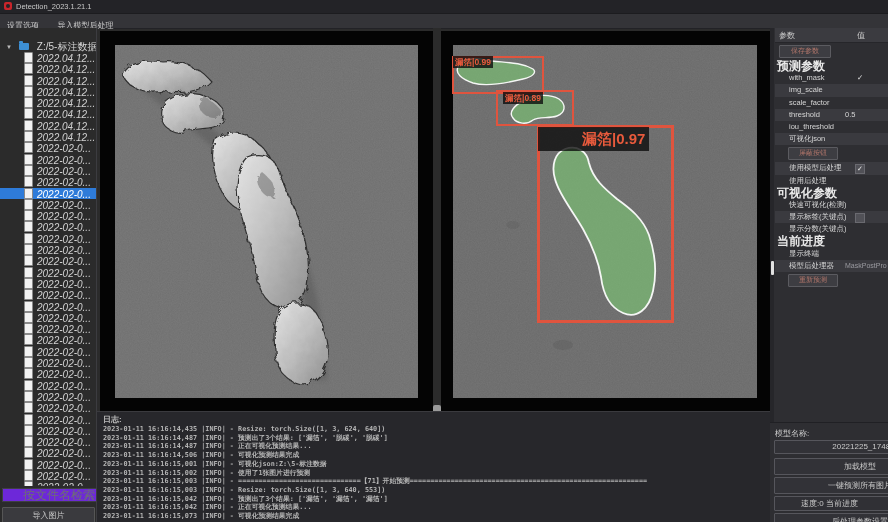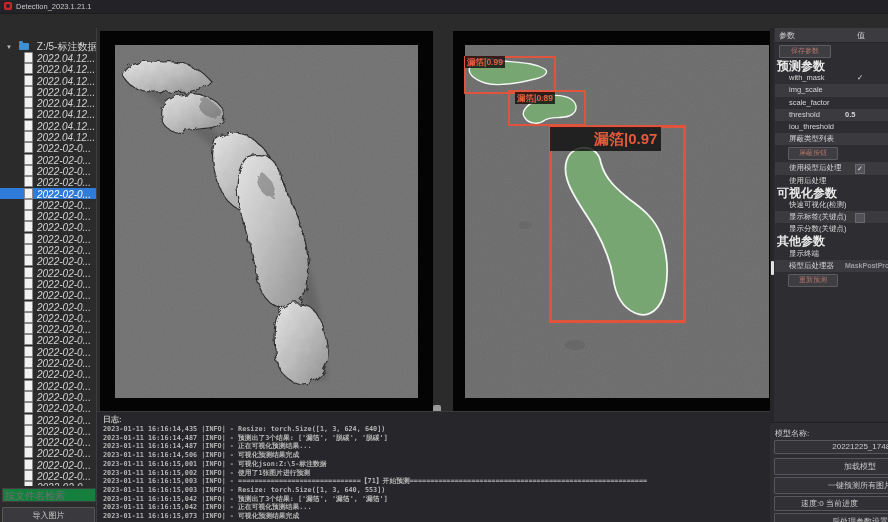--- a/index.html
+++ b/index.html
@@ -18,29 +18,29 @@
   #tree-root{position:absolute;left:0;top:9px;width:96px;height:12px;white-space:nowrap;}
   .tw{display:inline-block;vertical-align:middle;}
   #root-arrow{margin-left:6px;font-size:6px;color:#bbb;}
   #root-folder{width:10px;height:7px;background:#3d8fd4;border-radius:1px;margin:0 3px 0 3px;position:relative;}
   #root-folder:before{content:"";position:absolute;left:0;top:-2px;width:4px;height:2px;background:#3d8fd4;border-radius:1px 1px 0 0;}
   #root-label{font-size:10px;color:#d6d6d6;}
   #tree-items{position:absolute;left:0;top:24px;width:96px;}
   .tree-item{height:11.3px;line-height:11.3px;white-space:nowrap;font-size:10px;color:#d0d0d0;font-style:italic;}
   .tree-item.selected{background:#2e7bd9;color:#ffffff;}
   .file-icon{display:inline-block;vertical-align:-1px;width:7px;height:9px;background:#f2f2f2;border:1px solid #8a8a8a;border-radius:1px;margin:0 4px 0 24px;}
-  #tree-search{position:absolute;left:2px;top:460px;width:88px;height:12px;background:#15803d;border:1px solid #3f3f44;
-     color:#cfcfcf;font-size:10px;font-family:"Liberation Sans",sans-serif;padding:0 2px;}
+  #tree-search{position:absolute;left:2px;top:460px;width:88px;height:12px;background:#6d28d9;border:1px solid #3f3f44;
+     color:#cfcfcf;font-size:12px;font-family:"Liberation Sans",sans-serif;padding:0 20px;}
   #tree-search::placeholder{color:#6e6e74;}
   #import-btn{position:absolute;left:2px;top:479px;width:91px;height:18px;background:#3a3a3e;border:1px solid #565656;
      color:#c8c8c8;font-size:8px;text-align:center;line-height:16px;border-radius:1px;}
   
   .img-panel{position:absolute;top:31px;height:381px;background:#040404;}
   #left-panel{left:100px;width:333px;}
-  #right-panel{left:441px;width:330px;margin-left:12px;}
+  #right-panel{left:441px;width:330px;}
   .img-canvas{position:absolute;}
   #divider-v{position:absolute;left:433px;top:28px;width:8px;height:384px;background:#2b2b2b;}
   #divider-handle{position:absolute;left:433px;top:405px;width:8px;height:9px;background:#9a9a9a;border-radius:2px;}
   
   .det-box{position:absolute;border:2px solid #e0543e;}
   #det-box-3{border-width:3px;}
   .det-label{position:absolute;background:rgba(10,10,10,0.78);color:#e85a3c;font-weight:bold;
      font-size:8.5px;line-height:12px;padding:0 2px;white-space:nowrap;}
   #det-label-3{font-size:15px;line-height:24px;padding:0 4px;}
   
@@ -56,21 +56,21 @@
   #rp-header{position:relative;height:14px;background:#3b3b40;border-bottom:1px solid #26262a;font-size:8px;color:#cfcfcf;}
   #rp-header .c1{position:absolute;left:4px;top:2px;}
   #rp-header .c2{position:absolute;left:82px;top:2px;}
   .pbtn{position:relative;margin:2px 0 2px 4px;width:50px;height:11px;background:#3d3d42;border:1px solid #5b5b60;
      color:#b0756a;font-size:7px;text-align:center;line-height:10px;border-radius:1px;}
   .pbtn.indent{margin-left:13px;width:48px;}
   .psection{height:12.2px;line-height:12.2px;font-size:12px;font-weight:bold;color:#e9e9e9;padding-left:2px;}
   .prow{position:relative;height:12.2px;line-height:12.2px;font-size:7.5px;color:#d6d6d6;}
   .prow.band{background:#3a3a3f;}
   .plabel{padding-left:14px;}
-  .pval{position:absolute;left:70px;top:0;color:#d6d6d6;font-weight:bold;}
+  .pval{position:absolute;left:70px;top:0;color:#d6d6d6;}
   .pval.dim{color:#9a9aa0;font-size:7px;white-space:nowrap;}
   .pcheck{position:absolute;left:82px;top:0;color:#e0e0e0;}
   .pcb{position:absolute;left:80px;top:2px;width:8px;height:8px;background:#515157;border:1px solid #6a6a70;
      font-size:7px;line-height:8px;color:#e8e8e8;text-align:center;}
   
   #rp-divider{position:absolute;left:0;top:394px;width:118px;height:1px;background:#202024;}
   #model-label{position:absolute;left:5px;top:400px;font-size:8px;color:#cfcfcf;}
   .mwidget{position:absolute;left:4px;background:#323237;border:1px solid #56565c;border-radius:1px;
      font-size:8px;color:#c9c9c9;}
   #model-name{top:412px;width:124px;height:12px;line-height:12px;text-align:right;padding-right:2px;}
@@ -82,20 +82,24 @@
 </head>
 <body>
 
 <div id="app">
 
   <div id="titlebar">
     <div id="app-icon"></div>
     <div id="title-text">Detection_2023.1.21.1</div>
   </div>
 
+  <div id="menubar">
+    <span class="menu-item">设置选项</span>
+    <span class="menu-item">导入模型后处理</span>
+  </div>
 
   <div id="sidebar">
     <div id="tree">
       <div id="tree-root">
         <span id="root-arrow" class="tw">▼</span>
         <span id="root-folder" class="tw"></span>
         <span id="root-label" class="tw">Z:/5-标注数据/...</span>
       </div>
       <div id="tree-items">
           <div class="tree-item"><span class="file-icon"></span><span class="tree-label">2022.04.12...</span></div>
@@ -225,29 +229,29 @@
         <span class="c2">值</span>
       </div>
       <div class="pbtn">保存参数</div>
       <div id="rp-rows">
           <div class="psection">预测参数</div>
           <div class="prow"><span class="plabel">with_mask</span><span class="pcheck">✓</span></div>
           <div class="prow band"><span class="plabel">img_scale</span></div>
           <div class="prow"><span class="plabel">scale_factor</span></div>
           <div class="prow band"><span class="plabel">threshold</span><span class="pval">0.5</span></div>
           <div class="prow"><span class="plabel">iou_threshold</span></div>
-          <div class="prow band"><span class="plabel">屏蔽类型列表</span></div>
+          <div class="prow band"><span class="plabel">可视化json</span></div>
           <div class="pbtn indent">屏蔽按钮</div>
           <div class="prow band"><span class="plabel">使用模型后处理</span><span class="pcb">✓</span></div>
           <div class="prow"><span class="plabel">使用后处理</span></div>
           <div class="psection">可视化参数</div>
           <div class="prow"><span class="plabel">快速可视化(检测)</span></div>
           <div class="prow band"><span class="plabel">显示标签(关键点)</span><span class="pcb"></span></div>
           <div class="prow"><span class="plabel">显示分数(关键点)</span></div>
-          <div class="psection">其他参数</div>
+          <div class="psection">当前进度</div>
           <div class="prow"><span class="plabel">显示终端</span></div>
           <div class="prow band"><span class="plabel">模型后处理器</span><span class="pval dim">MaskPostPro</span></div>
           <div class="pbtn indent">重新预测</div>
         </div>
     </div>
     <div id="rp-divider"></div>
     <div id="model-label">模型名称:</div>
     <div id="model-name" class="mwidget">20221225_174813</div>
     <div id="load-model" class="mwidget">加载模型</div>
     <div id="predict-all" class="mwidget">一键预测所有图片</div>

